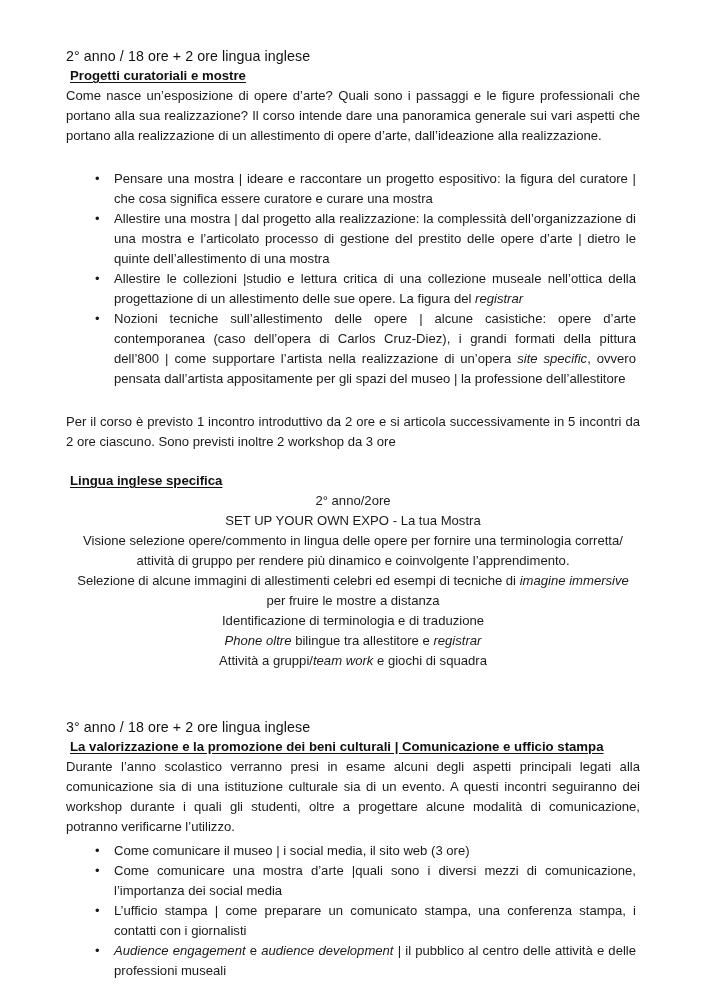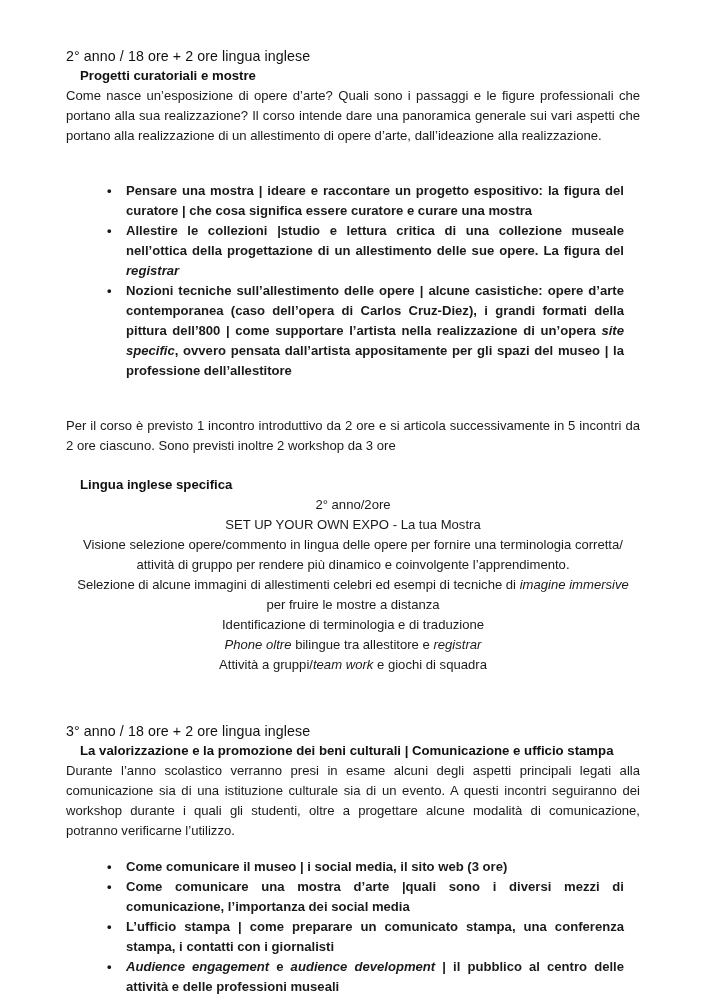--- a/index.html
+++ b/index.html
@@ -34,45 +34,45 @@
     font-weight: normal;
     line-height: 20px;
     letter-spacing: 0.1px;
     margin: 0;
     color: #111;
   }
   .sub-heading {
     font-size: 13.2px;
     font-weight: bold;
     line-height: 19px;
-    margin: 0 0 1px 14px;
+    margin: 0 0 1px 4px;
+    text-decoration: underline;
     text-underline-offset: 1.5px;
     color: #111;
   }
   .para {
     font-size: 13.1px;
     line-height: 20px;
     margin: 0;
     text-align: justify;
     color: #1a1a1a;
   }
   .plain-line {
     font-size: 13.1px;
     line-height: 20px;
     margin: 0;
     text-align: center;
     color: #1a1a1a;
   }
 
   
   ul.bullets {
-    margin: 16px;
+    margin: 4px;
     padding: 0;
     list-style: none;
-    font-weight: bold;
   }
   ul.bullets li {
     position: relative;
     font-size: 13.1px;
     line-height: 20px;
     padding-left: 44px;
     text-align: justify;
     color: #1a1a1a;
   }
   ul.bullets li::before {
@@ -97,20 +97,21 @@
 
     <div>
       <div class="year-heading">2° anno / 18 ore + 2 ore lingua inglese</div>
       <div class="sub-heading">Progetti curatoriali e mostre</div>
       <p class="para">Come nasce un’esposizione di opere d’arte? Quali sono i passaggi e le figure professionali che portano alla sua realizzazione? Il corso intende dare una panoramica generale sui vari aspetti che portano alla realizzazione di un allestimento di opere d’arte, dall’ideazione alla realizzazione.</p>
 
       <div class="gap-md"></div>
 
       <ul class="bullets">
           <li><span>Pensare una mostra | ideare e raccontare un progetto espositivo: la figura del curatore | che cosa significa essere curatore e curare una mostra</span></li>
+          <li><span>Allestire una mostra | dal progetto alla realizzazione: la complessità dell’organizzazione di una mostra e l’articolato processo di gestione del prestito delle opere d’arte | dietro le quinte dell’allestimento di una mostra</span></li>
           <li><span>Allestire le collezioni |studio e lettura critica di una collezione museale nell’ottica della progettazione di un allestimento delle sue opere. La figura del </span><i>registrar</i></li>
           <li><span>Nozioni tecniche sull’allestimento delle opere | alcune casistiche: opere d’arte contemporanea (caso dell’opera di Carlos Cruz-Diez), i grandi formati della pittura dell’800 | come supportare l’artista nella realizzazione di un’opera </span><i>site specific</i><span>, ovvero pensata dall’artista appositamente per gli spazi del museo | la professione dell’allestitore</span></li>
         </ul>
 
       <div class="gap-md"></div>
 
       <p class="para">Per il corso è previsto 1 incontro introduttivo da 2 ore e si articola successivamente in 5 incontri da 2 ore ciascuno. Sono previsti inoltre 2 workshop da 3 ore</p>
 
       <div class="gap-md"></div>
 

